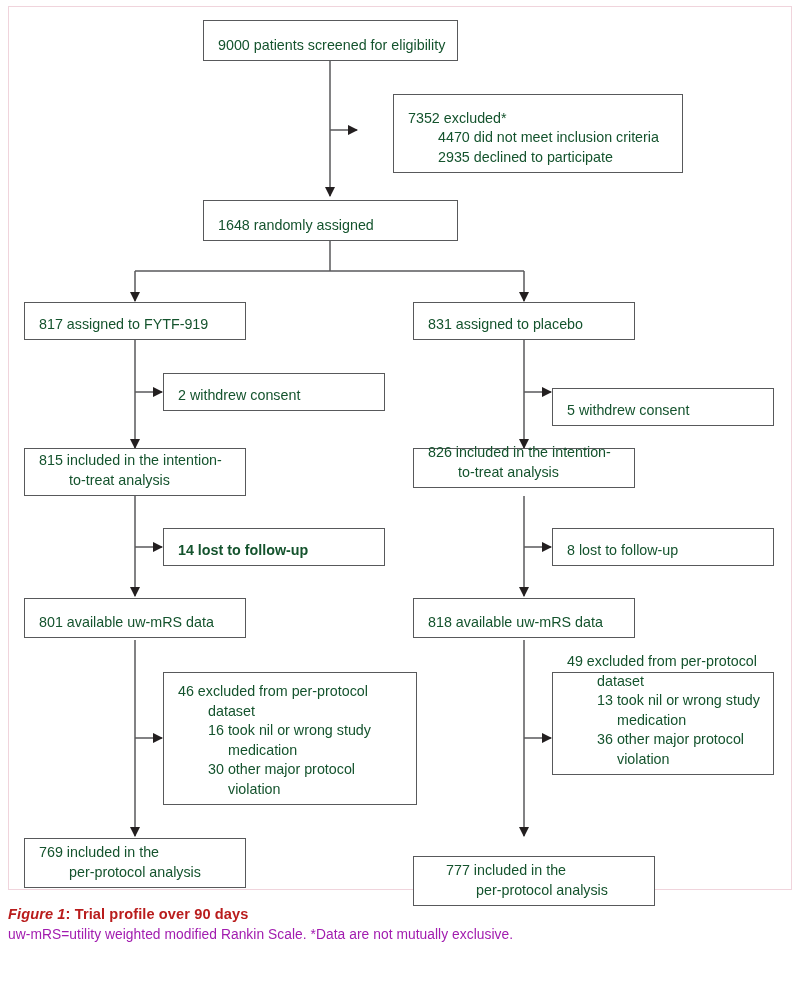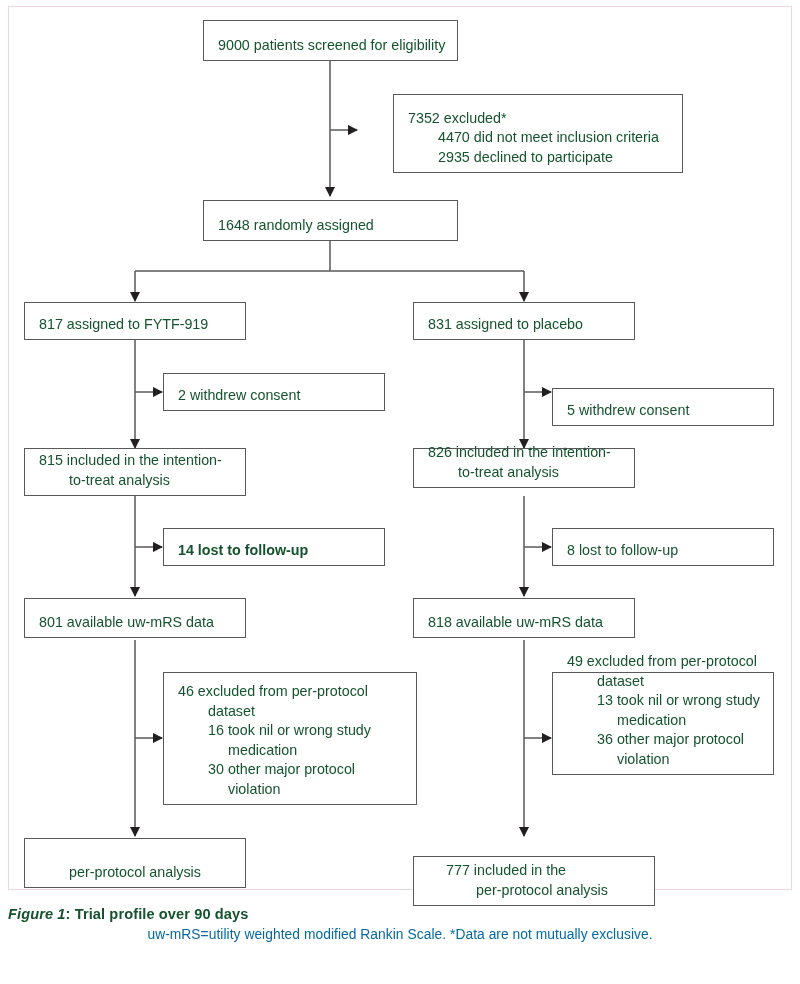--- a/index.html
+++ b/index.html
@@ -21,26 +21,26 @@
   }
   .node .ln{display:block;white-space:nowrap;}
   .node.pad-left{padding:5px 8px 5px 14px;}
   .ind1{padding-left:2.1em;}
   .ind2{padding-left:3.5em;}
 
   #caption-block{
     position:absolute;left:8px;top:906px;width:784px;
   }
   #caption-title{
-    font-size:14.6px;font-weight:bold;color:#14532d;
+    font-size:14.6px;font-weight:bold;color:#b91c1c;
     letter-spacing:0.1px;margin:0 0 5px 0;
   }
   #caption-title .fignum{font-style:italic;}
   #caption-note{
-    font-size:13.8px;color:#0369a1;margin:0;letter-spacing:0.05px;text-align:center;
+    font-size:13.8px;color:#a21caf;margin:0;letter-spacing:0.05px;
   }
   svg line, svg path, svg polygon{shape-rendering:geometricPrecision;}
 </style>
 </head>
 <body>
 
 <div id="figure-frame"></div>
 
 <svg id="flow-canvas" viewBox="0 0 800 900" xmlns="http://www.w3.org/2000/svg">
   <defs>
@@ -115,20 +115,21 @@
 <div class="node pad-left" style="left:163px;top:672px;width:254px;height:133px;">
   <span class="ln">46 excluded from per-protocol</span>
   <span class="ln ind1">dataset</span>
   <span class="ln ind1">16 took nil or wrong study</span>
   <span class="ln ind2">medication</span>
   <span class="ln ind1">30 other major protocol</span>
   <span class="ln ind2">violation</span>
 </div>
 
 <div class="node pad-left" style="left:24px;top:838px;width:222px;height:50px;">
+  <span class="ln">769 included in the</span>
   <span class="ln ind1">per-protocol analysis</span>
 </div>
 
 <div class="node pad-left" style="left:413px;top:302px;width:222px;height:38px;">
   <span class="ln">831 assigned to placebo</span>
 </div>
 
 <div class="node pad-left" style="left:552px;top:388px;width:222px;height:38px;">
   <span class="ln">5 withdrew consent</span>
 </div>

